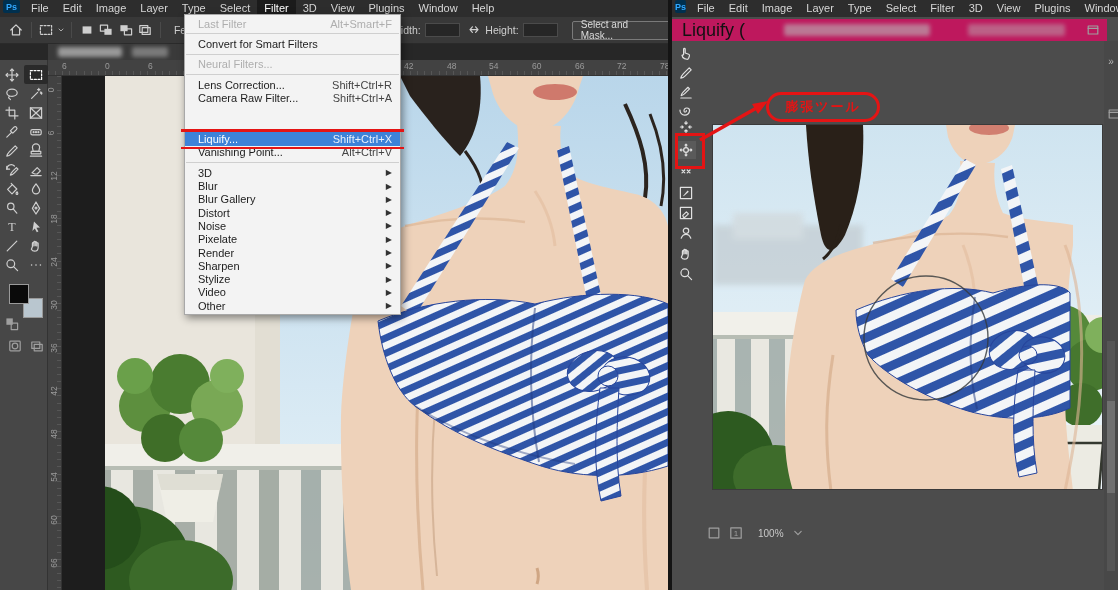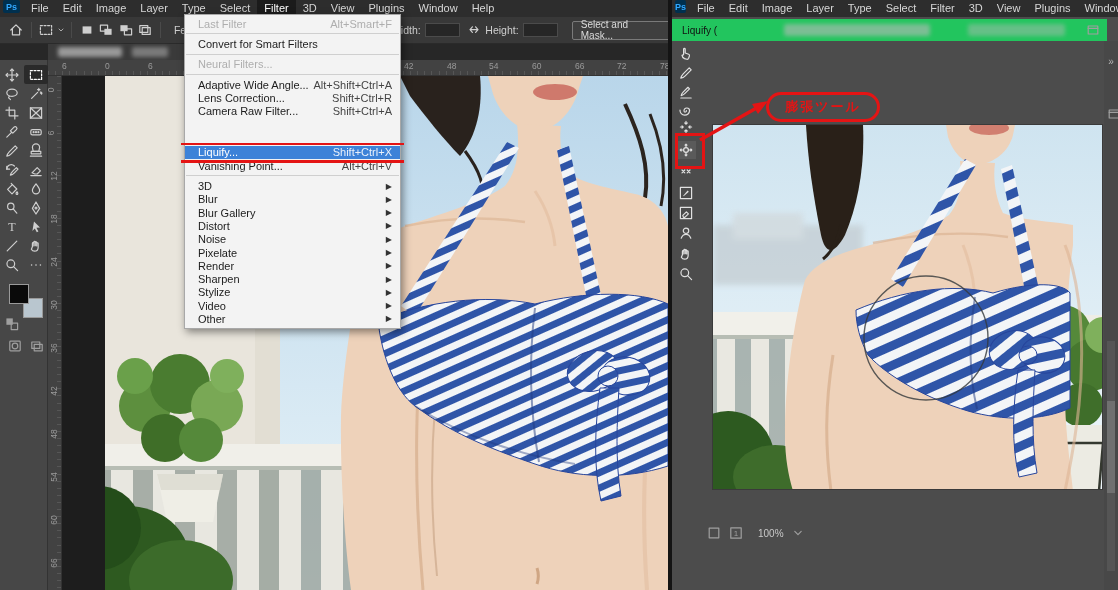--- a/index.html
+++ b/index.html
@@ -54,22 +54,22 @@
   .mi.disabled .lbl,.mi.disabled .sc{color:#aeaeae;}
   .mi .arrow{margin-left:auto;font-size:8px;color:#333;}
   .mi.hl{background:var(--hl);color:#fff;margin-top:28px;}
   .mi.hl .sc{color:#eaf1fb;}
   .mi.hl::before,.mi.hl::after{content:"";position:absolute;left:-4px;right:-4px;height:2.5px;background:var(--red);z-index:5;}
   .mi.hl::before{top:-3px;} .mi.hl::after{bottom:-3.5px;}
   .msep{height:1px;background:#cfcfcf;margin:3px 1px;}
   
   .divider{left:668px;top:0;width:4px;height:590px;background:#141414;}
   .rwin{left:672px;top:0;width:446px;height:590px;background:#4c4c4c;}
-  .titlebar{position:absolute;left:0;top:19px;width:435px;height:22px;background:#22c55e;
-            display:flex;align-items:center;font-size:10px;color:#111;}
+  .titlebar{position:absolute;left:0;top:19px;width:435px;height:22px;background:#be185d;
+            display:flex;align-items:center;font-size:18px;color:#111;}
   .lq-tool{position:absolute;left:4px;width:20px;height:18px;color:#e0e0e0;display:flex;align-items:center;justify-content:center;}
   .redbox{position:absolute;border:3px solid var(--red);}
   .bubble{position:absolute;border:3px solid var(--red);border-radius:15px;color:var(--red);
           font-weight:bold;font-size:13px;letter-spacing:2px;display:flex;align-items:center;justify-content:center;}
   .rstrip{position:absolute;right:0;top:41px;width:14px;height:549px;background:#484848;color:#b5b5b5;}
   .sb-track{position:absolute;left:3px;top:300px;width:8px;height:230px;background:#555;}
   .sb-thumb{position:absolute;left:0;top:60px;width:8px;height:92px;background:#707070;}
   .lq-status{position:absolute;left:34px;top:525px;display:flex;align-items:center;color:#c9c9c9;font-size:10px;gap:6px;}
   .micro{color:#9f9f9f;}
   .redarrow{z-index:40;}
@@ -442,24 +442,20 @@
       </div>
       <div class="msep"></div>
       <div class="mi">
         <span class="lbl">Convert for Smart Filters</span>
       </div>
       <div class="msep"></div>
       <div class="mi disabled">
         <span class="lbl">Neural Filters...</span>
       </div>
       <div class="msep"></div>
-      <div class="mi">
-        <span class="lbl">Adaptive Wide Angle...</span>
-        <span class="sc">Alt+Shift+Ctrl+A</span>
-      </div>
       <div class="mi">
         <span class="lbl">Lens Correction...</span>
         <span class="sc">Shift+Ctrl+R</span>
       </div>
       <div class="mi">
         <span class="lbl">Camera Raw Filter...</span>
         <span class="sc">Shift+Ctrl+A</span>
       </div>
       <div class="mi hl">
         <span class="lbl">Liquify...</span>

